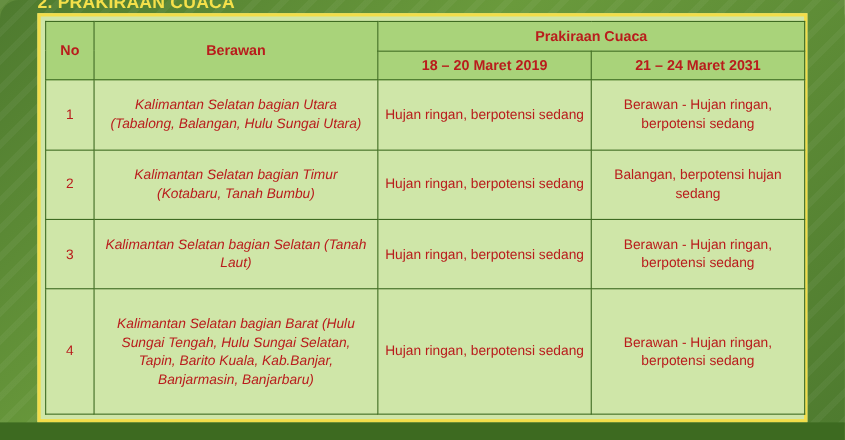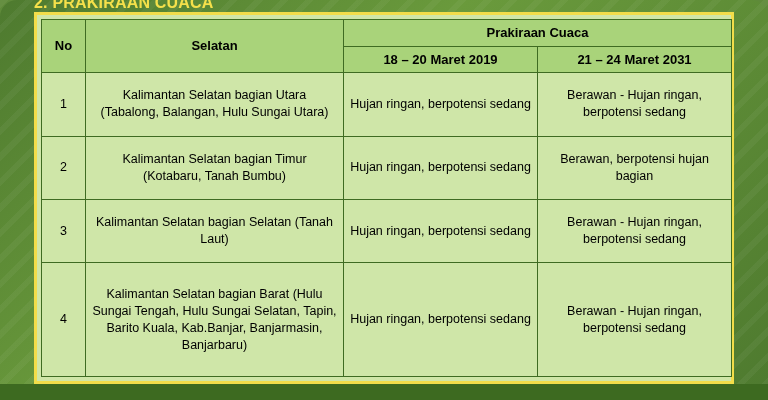--- a/index.html
+++ b/index.html
@@ -58,21 +58,21 @@
   table.forecast {
     width: 100%;
     height: 100%;
     border-collapse: collapse;
     table-layout: fixed;
     background: #cfe6a8;
   }
   table.forecast th,
   table.forecast td {
     border: 1px solid #3f6b22;
-    color: #000000;
+    color: #b91c1c;
     text-align: center;
     vertical-align: middle;
     font-size: 12.5px;
     line-height: 1.35;
     padding: 4px 6px;
     box-sizing: border-box;
   }
   table.forecast th {
     background: #a9d37a;
     font-weight: bold;
@@ -83,20 +83,21 @@
   .col-p1 { width: 194px; }
   .col-p2 { width: 194px; }
 
   td.cell-no {
     font-size: 13px;
   }
   td.cell-wilayah {
     text-align: center;
     padding-left: 8px;
     padding-right: 8px;
+    font-style: italic;
   }
   td.cell-forecast {
     text-align: left;
     padding-left: 10px;
     padding-right: 8px;
   }
   .bottom-strip {
     position: absolute;
     left: 0;
     bottom: 0;
@@ -117,40 +118,40 @@
     <table class="forecast">
       <colgroup>
         <col class="col-no">
         <col class="col-wil">
         <col class="col-p1">
         <col class="col-p2">
       </colgroup>
       <thead>
         <tr>
           <th rowspan="2">No</th>
-          <th rowspan="2">Selatan</th>
+          <th rowspan="2">Berawan</th>
           <th colspan="2">Prakiraan Cuaca</th>
         </tr>
         <tr>
           <th>18 – 20 Maret 2019</th>
           <th>21 – 24 Maret 2031</th>
         </tr>
       </thead>
       <tbody>
         <tr>
           <td class="cell-no">1</td>
           <td class="cell-wilayah">Kalimantan Selatan bagian Utara (Tabalong, Balangan, Hulu Sungai Utara)</td>
           <td class="cell-forecast">Hujan ringan, berpotensi sedang</td>
           <td class="cell-forecast">Berawan - Hujan ringan, berpotensi sedang</td>
         </tr>
         <tr>
           <td class="cell-no">2</td>
           <td class="cell-wilayah">Kalimantan Selatan bagian Timur (Kotabaru, Tanah Bumbu)</td>
           <td class="cell-forecast">Hujan ringan, berpotensi sedang</td>
-          <td class="cell-forecast">Berawan, berpotensi hujan bagian</td>
+          <td class="cell-forecast">Balangan, berpotensi hujan sedang</td>
         </tr>
         <tr>
           <td class="cell-no">3</td>
           <td class="cell-wilayah">Kalimantan Selatan bagian Selatan (Tanah Laut)</td>
           <td class="cell-forecast">Hujan ringan, berpotensi sedang</td>
           <td class="cell-forecast">Berawan - Hujan ringan, berpotensi sedang</td>
         </tr>
         <tr>
           <td class="cell-no">4</td>
           <td class="cell-wilayah">Kalimantan Selatan bagian Barat (Hulu Sungai Tengah, Hulu Sungai Selatan, Tapin, Barito Kuala, Kab.Banjar, Banjarmasin, Banjarbaru)</td>

